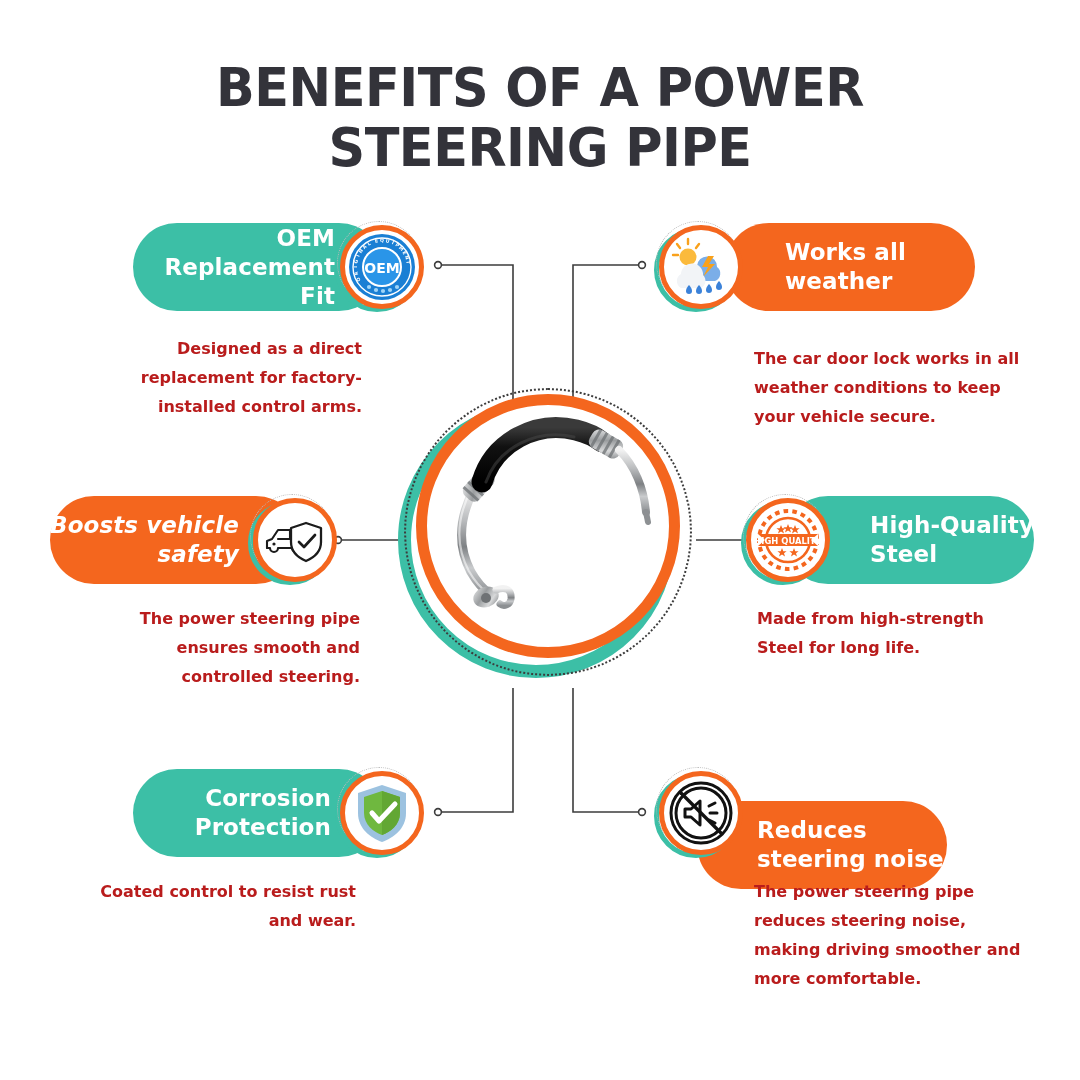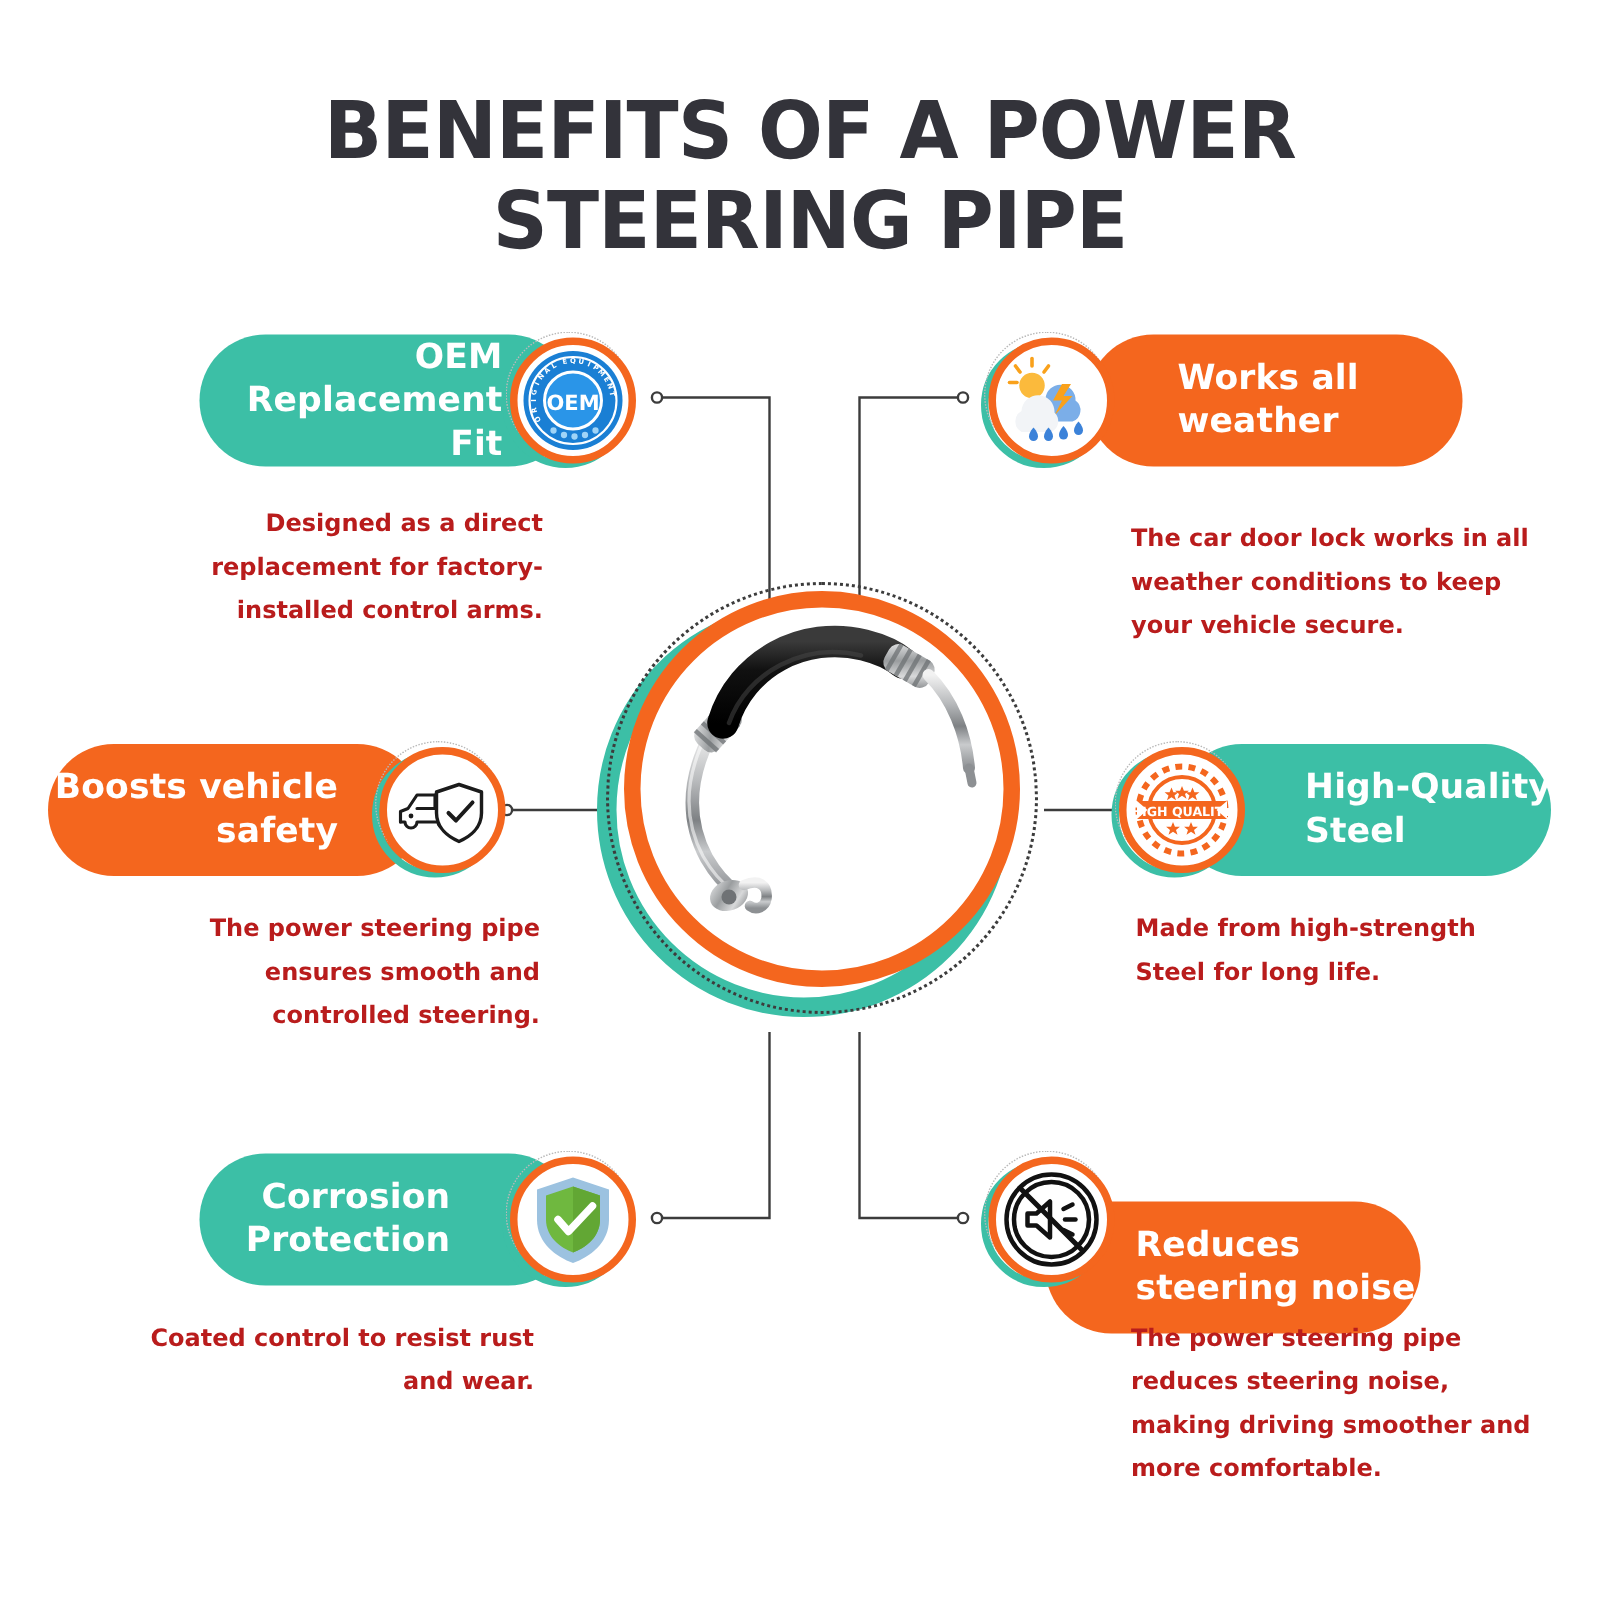--- a/index.html
+++ b/index.html
@@ -288,21 +288,21 @@
           </g>
         </svg>
       </div>
     </div>
     <div class="desc l" style="left:754px;top:344px;width:300px;">The car door lock works in all
 weather conditions to keep
 your vehicle secure.</div>
   </div>
 
   <div class="item">
-    <div class="pill orange right-text" style="left:32px;top:496px;width:250px;padding-right:52px;justify-content:center;">
+    <div class="pill orange right-text" style="left:50px;top:496px;width:250px;padding-right:52px;justify-content:flex-start;font-style:italic;">
       <span class="pill-label">Boosts vehicle
 safety</span>
     </div>
     <div class="badge" style="left:253px;top:498px;">
       <div class="accent"></div>
       <div class="dotted"></div>
       <div class="ring">
         <svg width="74" height="74" viewBox="0 0 74 74">
           <g fill="none" stroke="#1b1b1b" stroke-width="2.1" stroke-linecap="round" stroke-linejoin="round">
             <path d="M9 45 h3 a4 4 0 0 0 8 0 h14 a4 4 0 0 0 8 0 h4"></path>
@@ -344,21 +344,21 @@
           <path d="M67 31 l-7 6 l7 6z" fill="#ffffff"></path>
           <text x="37" y="41.2" text-anchor="middle" fill="#ffffff" font-family="DejaVu Sans, sans-serif" font-size="8.4" font-weight="700">HIGH QUALITY</text>
         </svg>
       </div>
     </div>
     <div class="desc l" style="left:757px;top:604px;width:300px;">Made from high-strength
 Steel for long life.</div>
   </div>
 
   <div class="item">
-    <div class="pill teal right-text" style="left:133px;top:769px;width:250px;padding-right:52px;justify-content:center;">
+    <div class="pill teal right-text" style="left:133px;top:769px;width:250px;padding-right:52px;justify-content:flex-end;">
       <span class="pill-label">Corrosion
 Protection</span>
     </div>
     <div class="badge" style="left:340px;top:771px;">
       <div class="accent"></div>
       <div class="dotted"></div>
       <div class="ring">
         <svg width="74" height="74" viewBox="0 0 74 74">
           <path d="M37 9 l24 8 v20 c0 16 -13 25 -24 29 c-11 -4 -24 -13 -24 -29 v-20z" fill="#9CC2E0"></path>
           <path d="M37 15 l18 6 v16 c0 12 -10 19 -18 22 c-8 -3 -18 -10 -18 -22 v-16z" fill="#6FB83F"></path>

